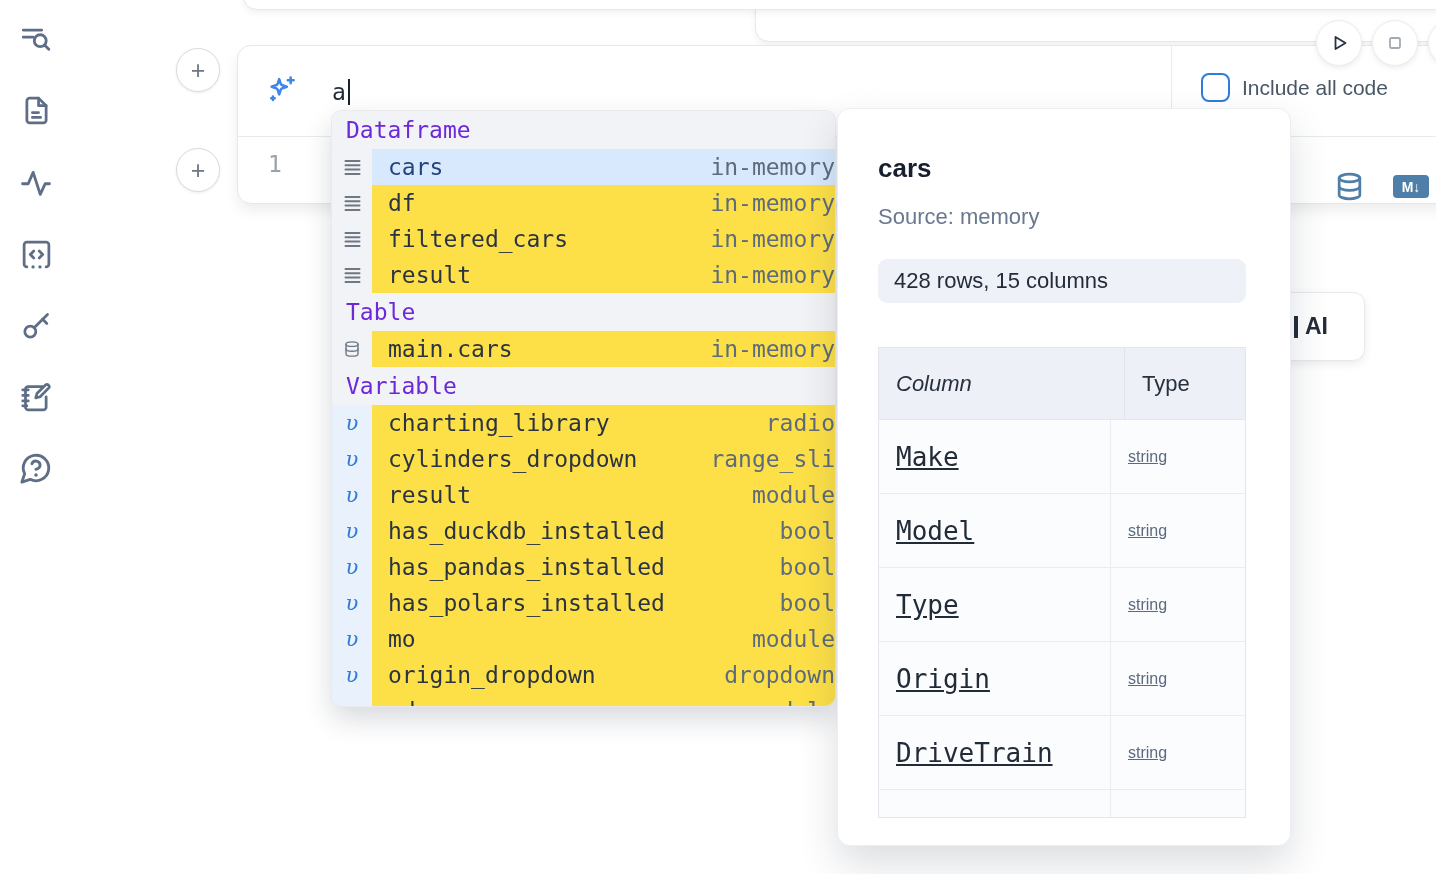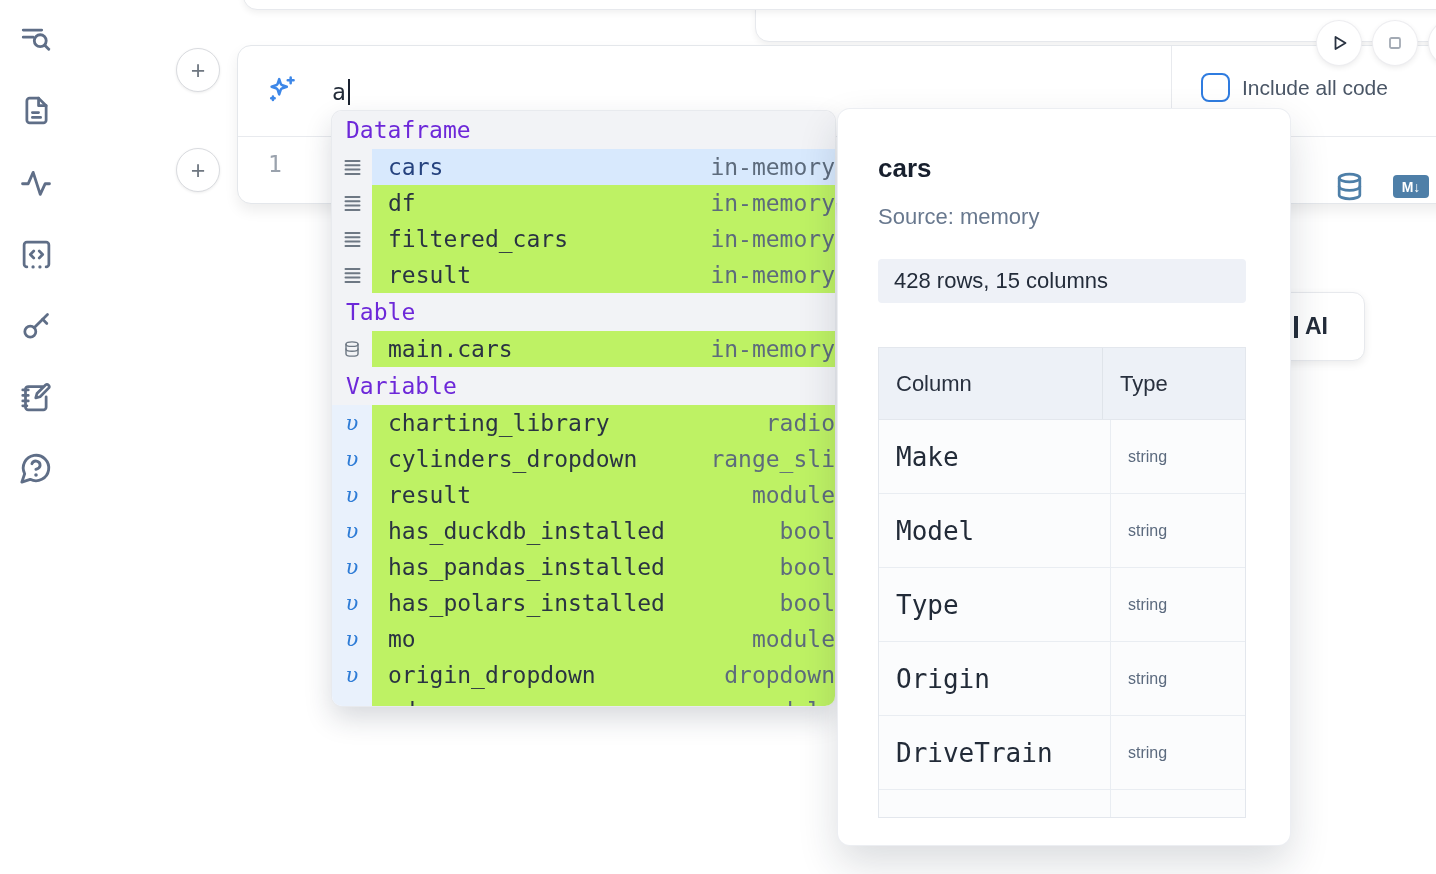--- a/index.html
+++ b/index.html
@@ -57,21 +57,21 @@
 
 
 .dropdown { position:absolute; left:332px; top:111px; width:503px; height:595px;
   background:#fff; border-radius:10px; overflow:hidden; z-index:6;
   box-shadow:0 0 0 1px #e8eaee, 0 12px 28px rgba(30,40,60,.18);
   font-family:"DejaVu Sans Mono", monospace; font-size:23px; }
 .dd-header { height:38px; line-height:38px; background:#f2f3f6; color:#6d28d9; padding-left:14px; }
 .dd-row { height:36px; display:flex; align-items:stretch; cursor:pointer; }
 .dd-gutter { width:40px; flex:none; background:#f2f3f6; display:flex; align-items:center; justify-content:center; }
 .dd-row.kind-variable .dd-gutter { background:#e9f1fc; }
-.dd-main { flex:1; display:flex; align-items:center; background:#bef264; min-width:0; }
+.dd-main { flex:1; display:flex; align-items:center; background:#fde047; min-width:0; }
 .dd-row.selected .dd-main { background:#d8e9fd; }
 .dd-label { margin-left:16px; color:#2a3342; white-space:pre; }
 .dd-row.selected .dd-label { color:#25427e; }
 .dd-type { margin-left:auto; color:#5d6b7c; white-space:pre;text-align:right; }
 .ic { display:none; }
 .dd-row.kind-dataframe .ic-rows { display:block; }
 .dd-row.kind-table .ic-db { display:block; }
 .dd-row.kind-variable .ic-var { display:block; }
 .ic-var { font-family:"DejaVu Serif", serif; font-style:italic; font-size:21px; color:#2e7cd6; line-height:1; }
 .ic-rows svg, .ic-db svg { stroke:#6e7884; fill:none; stroke-linecap:round; }
@@ -83,29 +83,29 @@
 .ai-frag .stem { width:4px; height:22px; background:#232c3a; }
 .ai-frag .txt { font-size:23px; font-weight:bold; color:#232c3a; }
 
 
 .popup { position:absolute; left:838px; top:109px; width:452px; height:736px; background:#fff;
   border-radius:12px; z-index:8;
   box-shadow:0 0 0 1px #eceef2, 0 18px 40px rgba(25,35,55,.16); }
 .pp-title { position:absolute; left:40px; top:44px; font-size:26px; font-weight:bold; color:#171f2d; }
 .pp-source { position:absolute; left:40px; top:95px; font-size:22px; color:#68788e; }
 .pp-badge { position:absolute; left:40px; top:150px; width:368px; height:44px; background:#eef1f7;
-  border-radius:4px; display:flex; align-items:center; padding-left:16px; font-size:22px; color:#232c3a; }
+  border-radius:9px; display:flex; align-items:center; padding-left:16px; font-size:22px; color:#232c3a; }
 .pp-table { position:absolute; left:40px; top:238px; width:368px; height:471px;
   border:1px solid #e3e7ed; overflow:hidden; background:#fbfcfd; }
 .pt-hrow { display:flex; height:72px; background:#edf1f7; border-bottom:1px solid #e3e7ed; }
 .pt-hcell { display:flex; align-items:center; padding-left:17px; font-size:22px; color:#28303e; }
-.pt-hcell.c1 { width:224px; border-right:1px solid #dfe4ea; }
+.pt-hcell.c1 { width:246px; border-right:1px solid #dfe4ea;font-style:italic; }
 .pt-hcell.c2 { flex:1; }
 .pt-row { display:flex; height:74px; border-bottom:1px solid #e9edf2; background:#fbfcfd; }
-.pt-cell { display:flex; align-items:center; padding-left:17px; }
+.pt-cell { display:flex; align-items:center; padding-left:17px;text-decoration:underline; }
 .pt-cell.c1 { width:232px; border-right:1px solid #e9edf2;
   font-family:"DejaVu Sans Mono", monospace; font-size:26px; color:#222b38; }
 .pt-cell.c2 { flex:1; font-size:16px; color:#5b6a7e; }
 .pt-row.partial { height:40px; border-bottom:none; }
 </style>
 </head>
 <body>
 
 <div class="screen">
 

